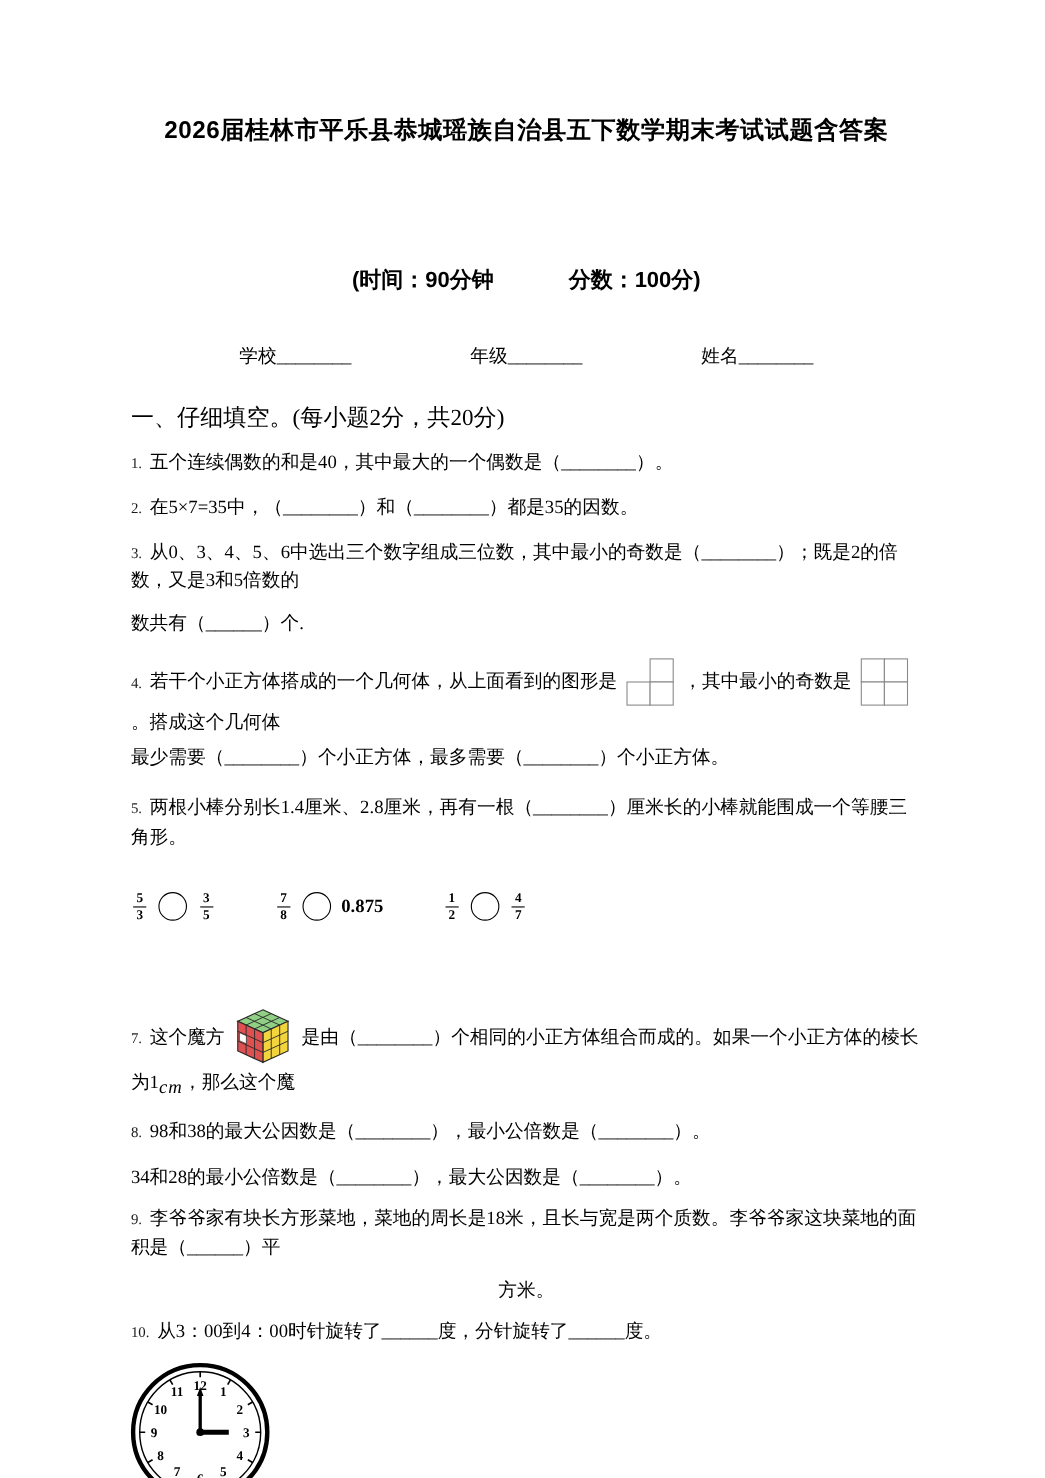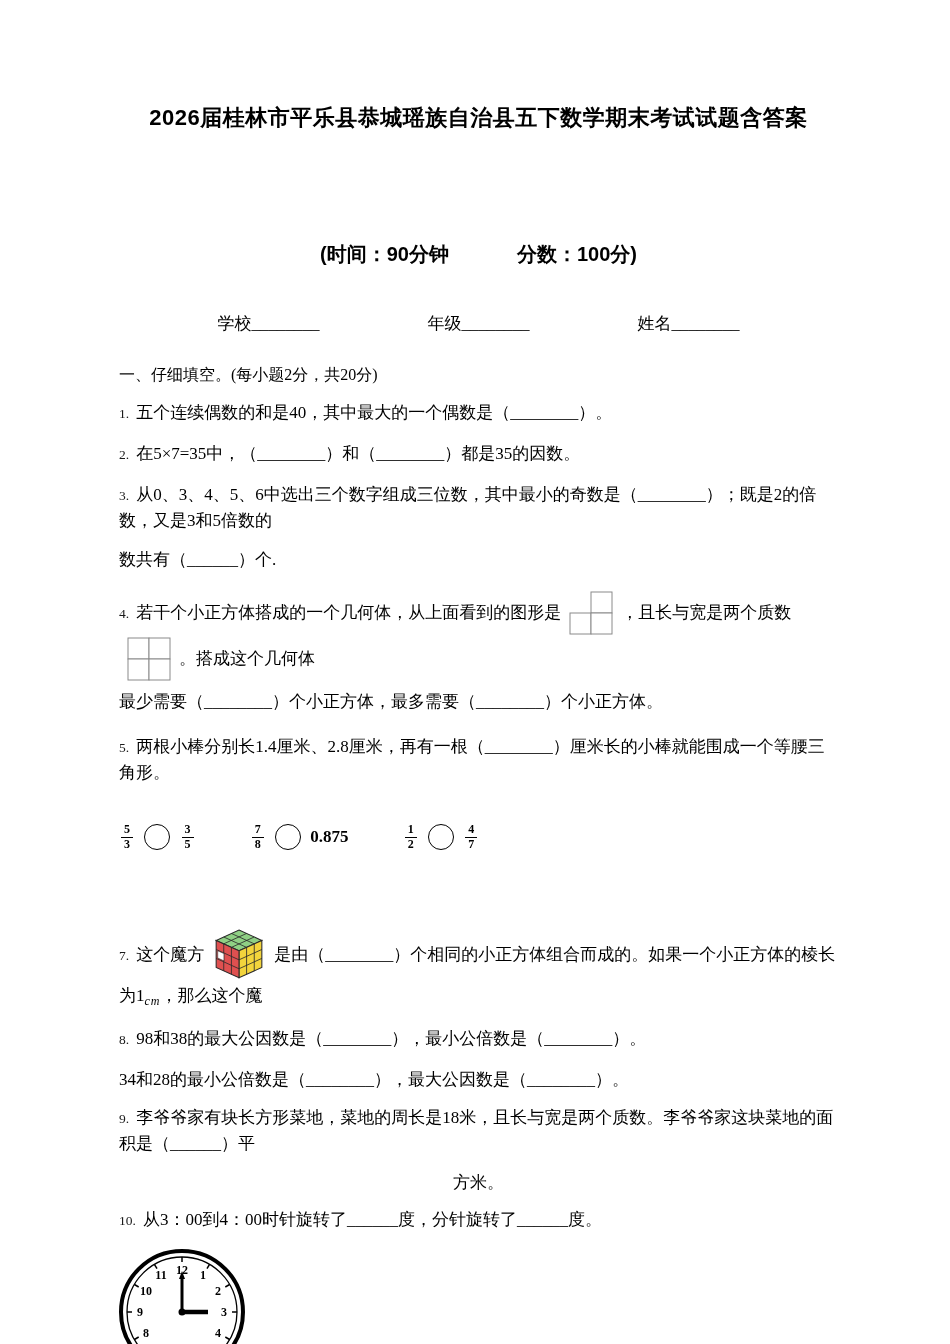--- a/index.html
+++ b/index.html
@@ -14,40 +14,40 @@
     margin: 0; padding-top: 103px; text-align: center;
     font-family: "Liberation Sans", "DejaVu Sans", sans-serif;
     font-size: 22px; font-weight: 700; letter-spacing: 0.5px;
   }
   .time-row {
     margin-top: 108px; display: flex; justify-content: center; gap: 68px;
     font-family: "Liberation Sans", "DejaVu Sans", sans-serif;
     font-size: 20px; font-weight: 700;
   }
   .info-row { margin-top: 44px; display: flex; justify-content: center; gap: 108px; font-size: 17px; }
-  .sec { margin-top: 30px; font-size: 16px; }
+  .sec { margin-top: 30px; font-size: 21px; }
   .q { font-size: 17px; line-height: 1.55; }
   .qnum { font-size: 13.5px; color: #1a1a1a; padding-right: 7px; }
   .frac {
     display: inline-block; vertical-align: middle; text-align: center;
     font-weight: 700; font-size: 12px; line-height: 1.15; margin: 0 2px;
   }
   .frac .fn { display: block; padding: 0 3px; border-bottom: 1px solid #000; }
   .frac .fd { display: block; padding: 0 3px; }
   .cmp-circle {
     display: inline-block; width: 26px; height: 26px; border: 1.6px solid #000;
     border-radius: 50%; vertical-align: middle; margin: 0 5px; background: #fff;
   }
   .inline-circle {
     display: inline-block; width: 30px; height: 30px; border: 1.5px solid #000;
     border-radius: 50%; vertical-align: middle; margin: 0 2px; background: #fff;
   }
   .pair { display: inline-block; margin-right: 50px; }
   .cmp-val { font-weight: 700; vertical-align: middle; }
-  .unit { font-style: italic; font-size: 12px; vertical-align: sub; letter-spacing: 1px; }
+  .unit { font-style: italic; font-size: 17px; vertical-align: sub; letter-spacing: 1px; }
   .view-shape { vertical-align: middle; margin: 0 7px; }
   .cube-img { vertical-align: middle; margin: 0 10px; }
   .clock-wrap { margin: 14px 0 0 -2px; }
   .clock-num {
     font-family: "Liberation Serif", "DejaVu Serif", serif;
     font-size: 12px; font-weight: 700; text-anchor: middle;
   }
 </style>
 </head>
 <body>
@@ -81,21 +81,21 @@
     <div class="q" style="margin-top:14px;">
       <span class="qnum">3.</span><span>从0、3、4、5、6中选出三个数字组成三位数，其中最小的奇数是（________）；既是2的倍数，又是3和5倍数的</span>
     </div>
     <div class="q" style="margin-top:13px;">数共有（______）个.</div>
 
     <div class="q" style="margin-top:17px;">
       <span class="qnum">4.</span><span>若干个小正方体搭成的一个几何体，从上面看到的图形是</span><svg class="view-shape" width="46" height="46" viewBox="0 0 46 46">
           <rect x="23" y="1" width="21" height="21" fill="#fff" stroke="#8a8a8a" stroke-width="1"></rect>
           <rect x="2" y="22" width="21" height="21" fill="#fff" stroke="#8a8a8a" stroke-width="1"></rect>
           <rect x="23" y="22" width="21" height="21" fill="#fff" stroke="#8a8a8a" stroke-width="1"></rect>
-        </svg><span>，且长与宽是两个质数</span><svg class="view-shape" width="46" height="46" viewBox="0 0 46 46">
+        </svg><span>，其中最小的奇数是</span><svg class="view-shape" width="46" height="46" viewBox="0 0 46 46">
           <rect x="2" y="1" width="21" height="21" fill="#fff" stroke="#8a8a8a" stroke-width="1"></rect>
           <rect x="23" y="1" width="21" height="21" fill="#fff" stroke="#8a8a8a" stroke-width="1"></rect>
           <rect x="2" y="22" width="21" height="21" fill="#fff" stroke="#8a8a8a" stroke-width="1"></rect>
           <rect x="23" y="22" width="21" height="21" fill="#fff" stroke="#8a8a8a" stroke-width="1"></rect>
         </svg><span>。搭成这个几何体</span>
     </div>
     <div class="q" style="margin-top:6px;">最少需要（________）个小正方体，最多需要（________）个小正方体。</div>
 
     <div class="q" style="margin-top:19px;">
       <span class="qnum">5.</span><span>两根小棒分别长1.4厘米、2.8厘米，再有一根（________）厘米长的小棒就能围成一个等腰三角形。</span>

